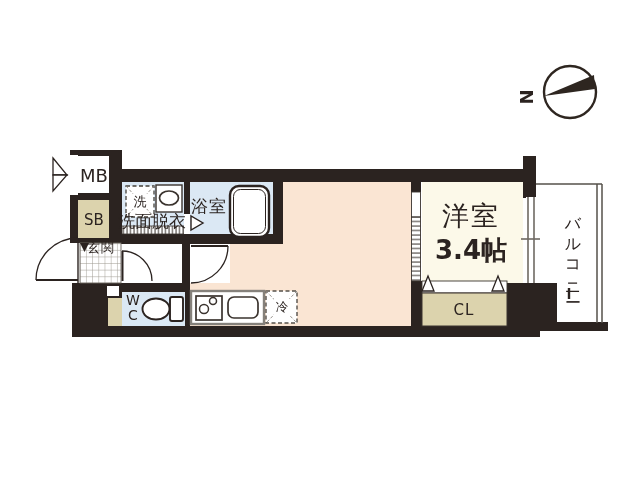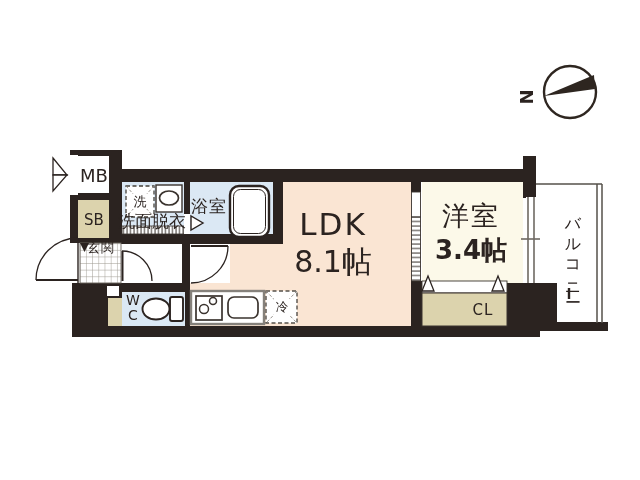--- a/index.html
+++ b/index.html
@@ -13,21 +13,21 @@
   .lbl-genkan{left:101px;top:247px;font-size:13px;letter-spacing:1px;}
   .lbl-washer{left:140px;top:201px;font-size:13px;}
   .lbl-washroom{left:152px;top:221px;font-size:17px;}
   .lbl-bath{left:209px;top:206px;font-size:17px;letter-spacing:1px;}
   .lbl-wc{left:133px;top:308px;font-size:14px;white-space:pre-line;line-height:1.05;text-align:center;}
   .lbl-fridge{left:282px;top:307px;font-size:12.5px;}
   .lbl-ldk{left:333px;top:224px;font-size:31px;letter-spacing:2px;font-weight:400;}
   .lbl-ldk-size{left:333px;top:262px;font-size:30px;font-weight:400;}
   .lbl-yo{left:471px;top:215px;font-size:27px;letter-spacing:2px;font-weight:400;}
   .lbl-yo-size{left:471px;top:250px;font-size:26px;font-weight:700;}
-  .lbl-cl{left:464px;top:310px;font-size:15px;letter-spacing:1px;margin-left:19px;}
+  .lbl-cl{left:464px;top:310px;font-size:15px;letter-spacing:1px;}
   .lbl-balcony{left:573px;top:252px;font-size:16px;letter-spacing:4px;
                writing-mode:vertical-rl;transform:translate(-50%,-50%);}
   .lbl-n{left:527px;top:97px;font-size:18px;font-weight:600;
          transform:translate(-50%,-50%) rotate(-90deg);}
 </style>
 </head>
 <body>
 
 <div class="stage">
 
@@ -185,21 +185,19 @@
 
 <div class="lbl lbl-mb">MB</div>
 <div class="lbl lbl-sb">SB</div>
 <div class="lbl lbl-genkan">玄関</div>
 <div class="lbl lbl-washer">洗</div>
 <div class="lbl lbl-washroom">洗面脱衣</div>
 <div class="lbl lbl-bath">浴室</div>
 <div class="lbl lbl-wc">W
 C</div>
 <div class="lbl lbl-fridge">冷</div>
-<div class="lbl lbl-ldk">LDK</div>
-<div class="lbl lbl-ldk-size">8.1帖</div>
 <div class="lbl lbl-yo">洋室</div>
 <div class="lbl lbl-yo-size">3.4帖</div>
 <div class="lbl lbl-cl">CL</div>
 <div class="lbl lbl-balcony">バルコニー</div>
 <div class="lbl lbl-n">N</div>
 
 </div>
 
 </body></html>

